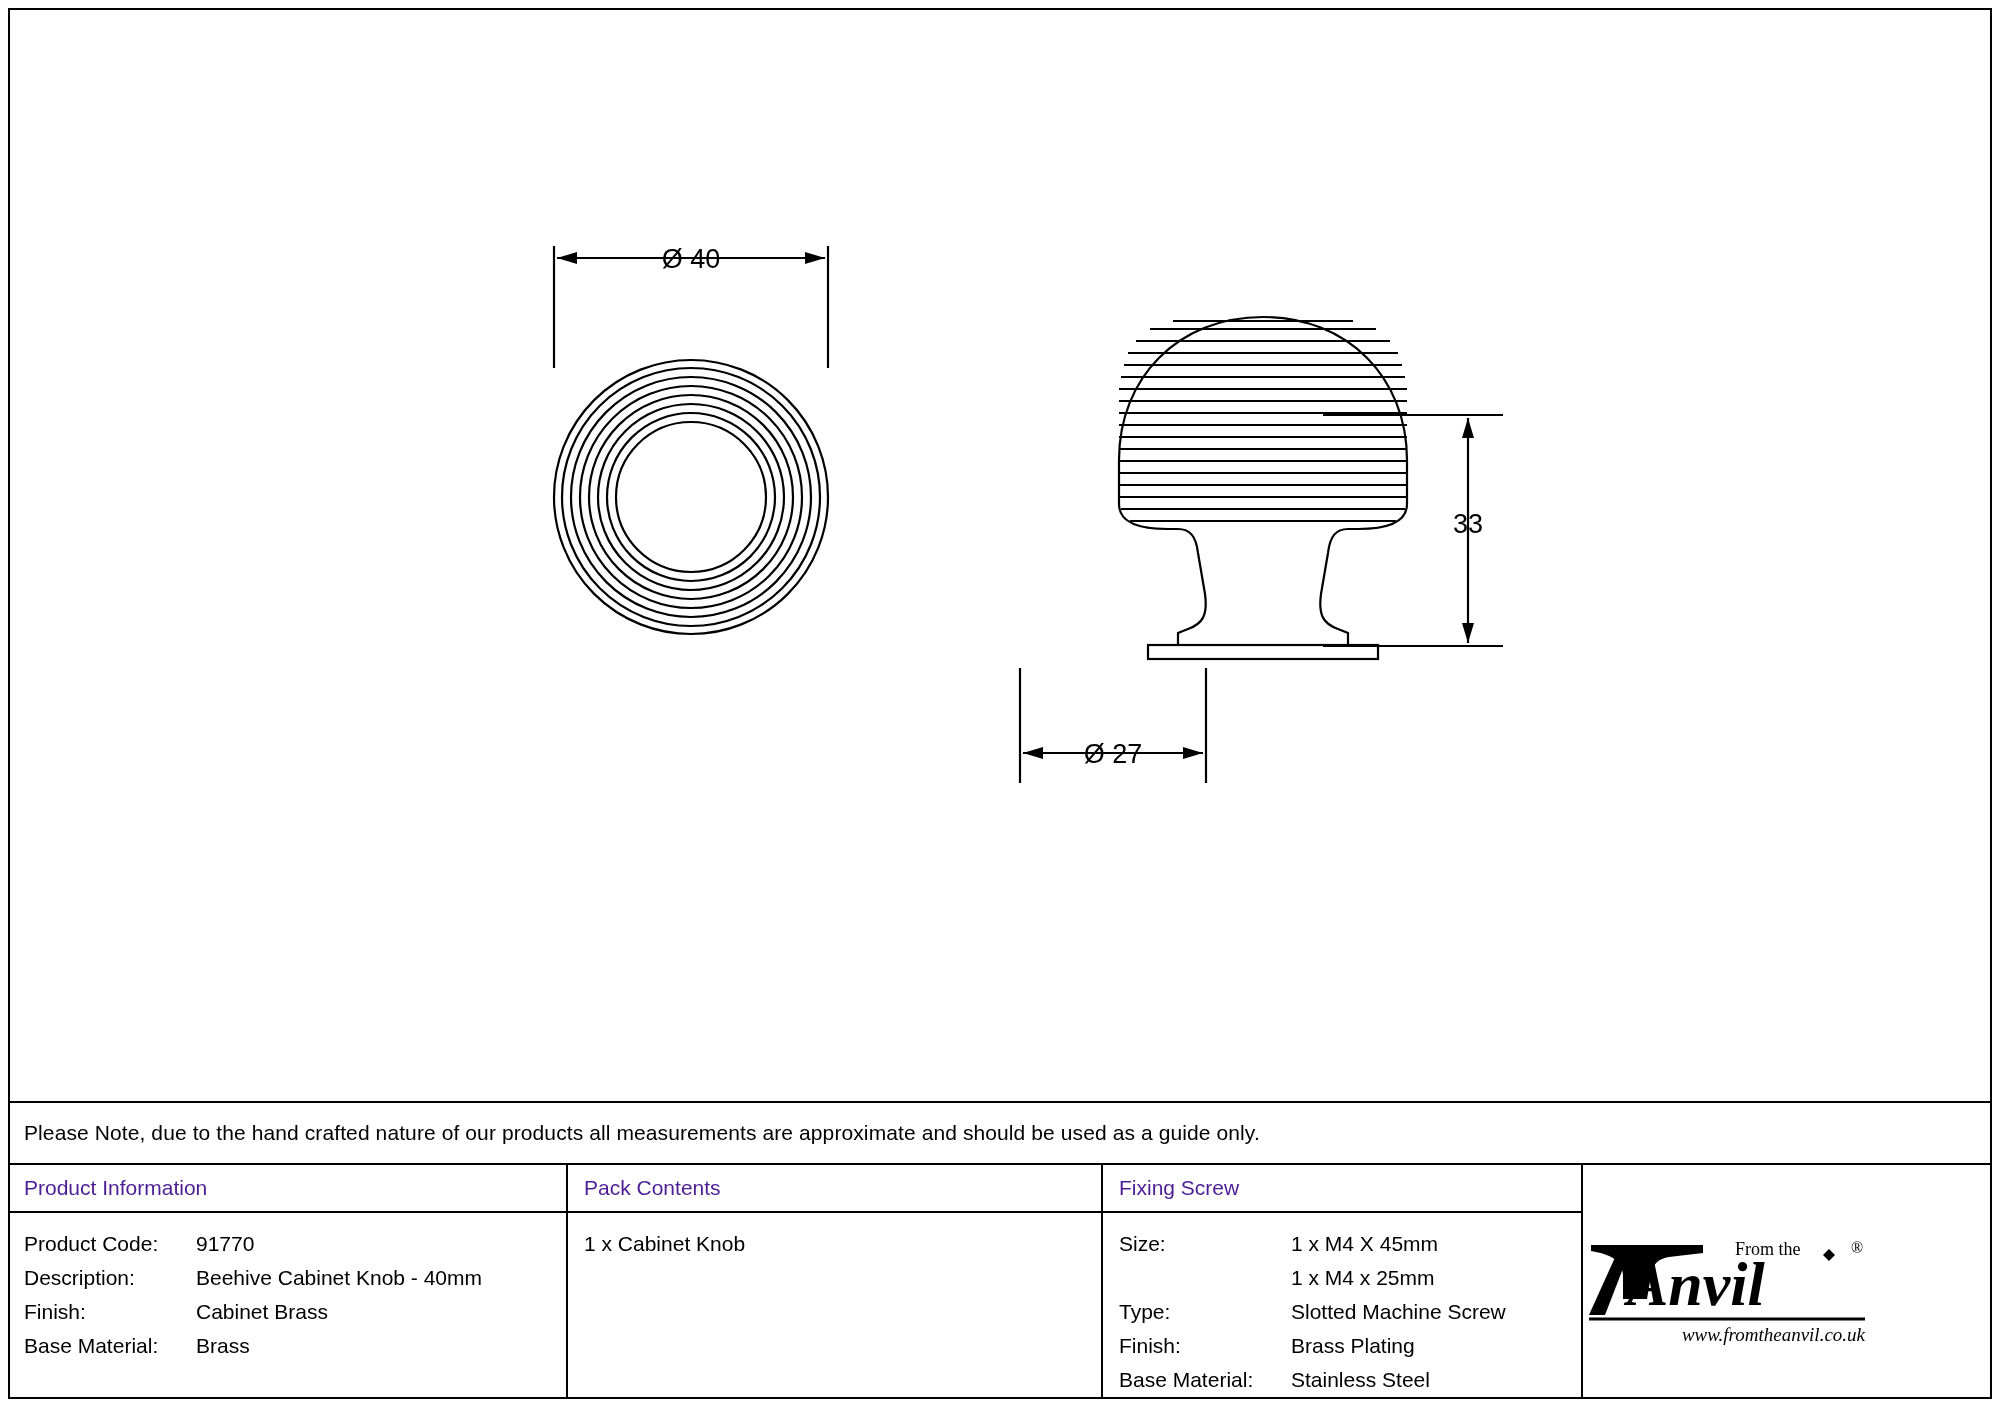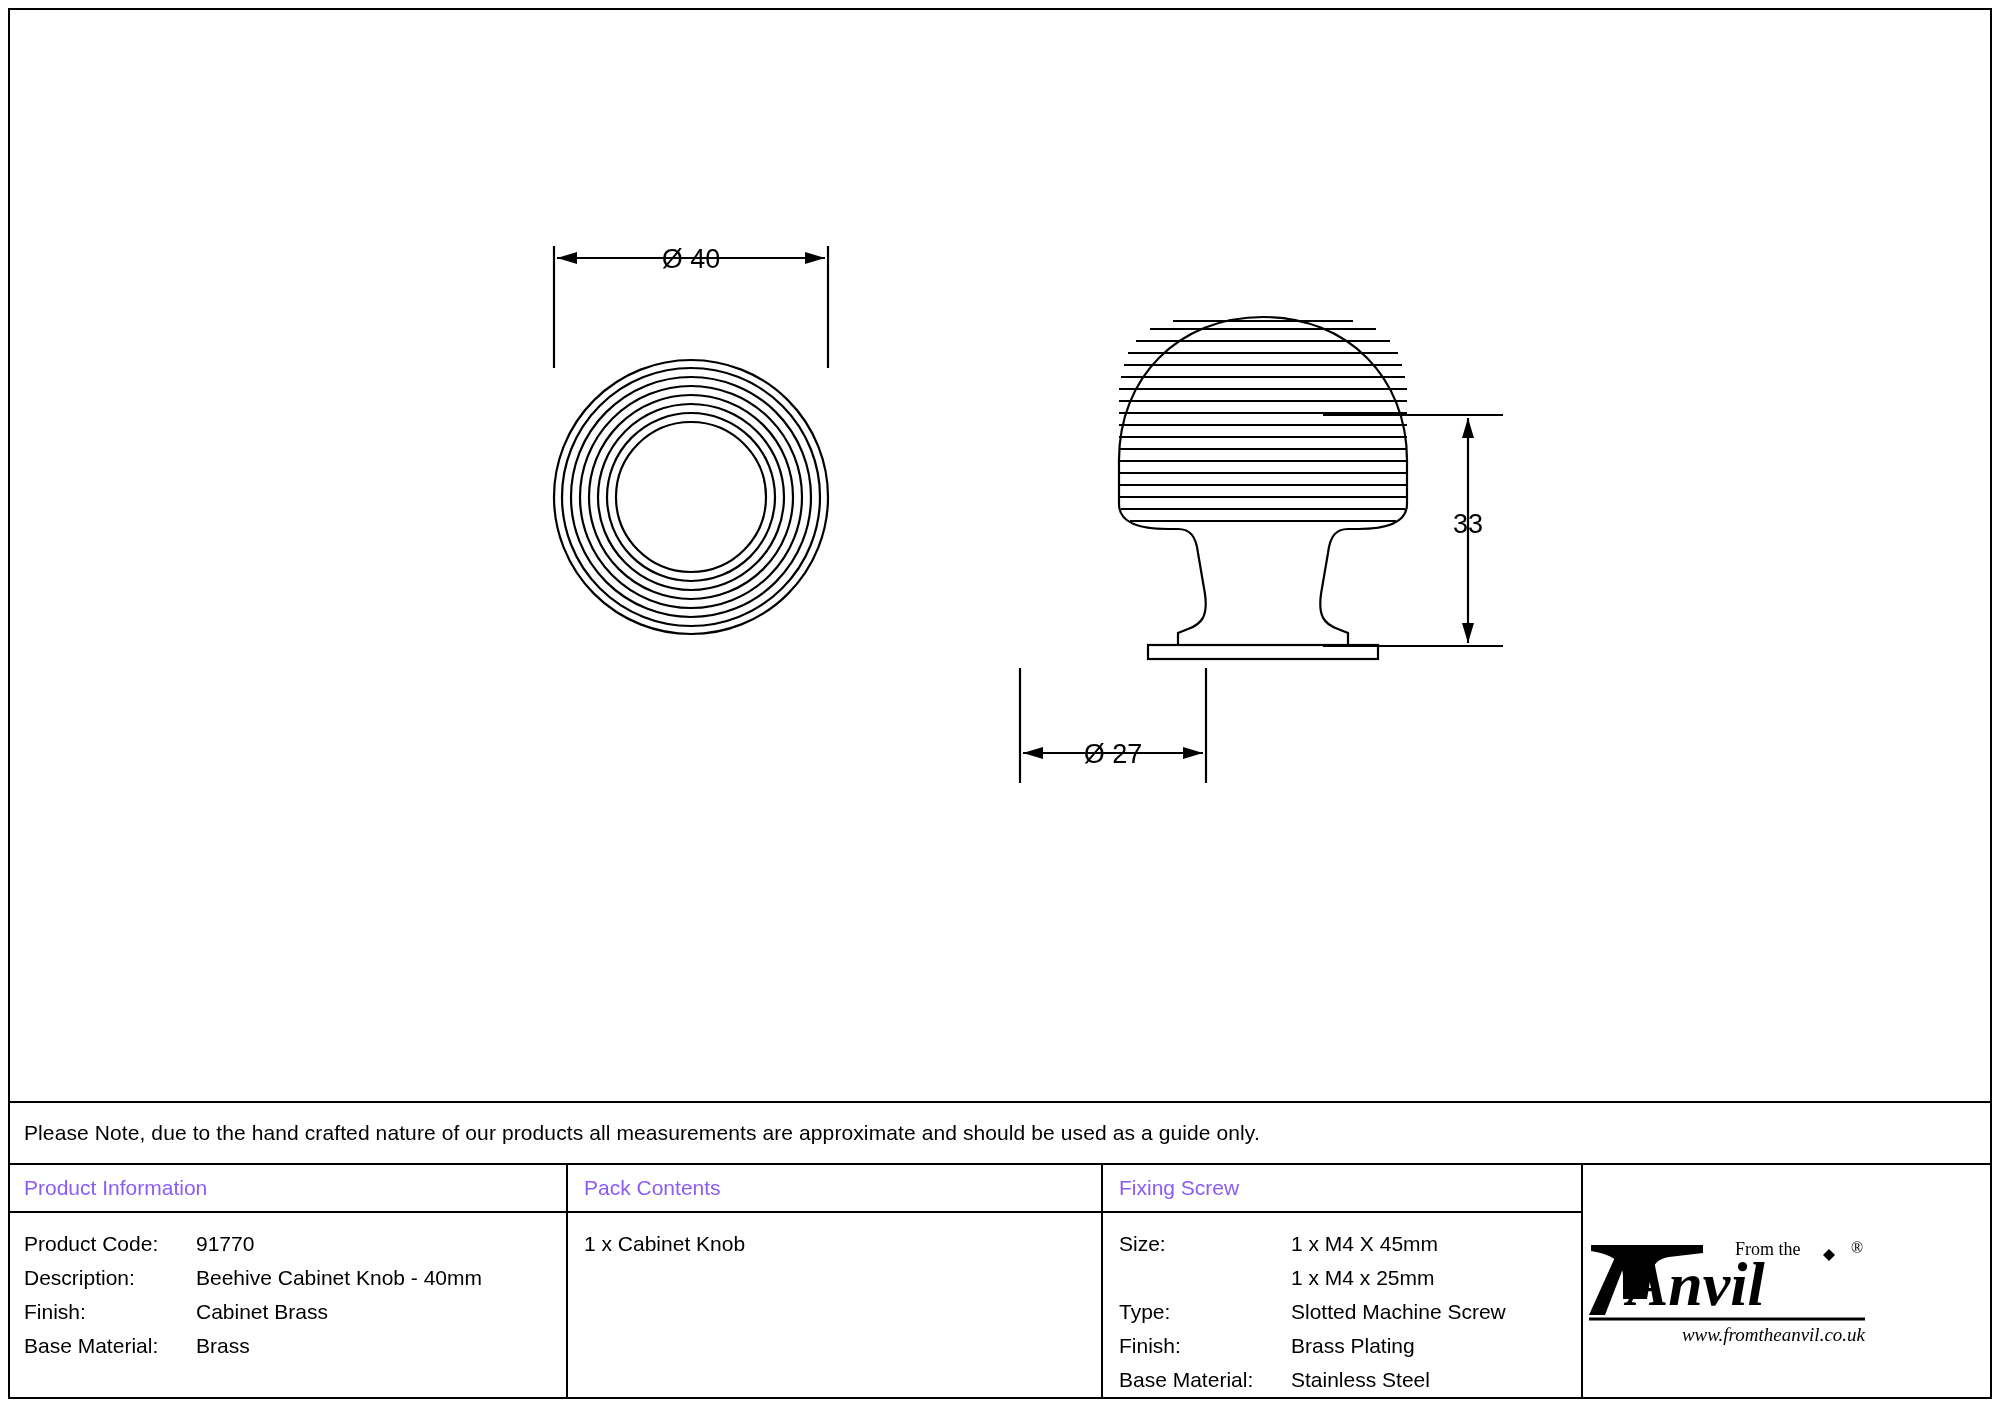--- a/index.html
+++ b/index.html
@@ -69,21 +69,21 @@
   .col-fixing  { width: 480px; }
   .col-logo    { width: 299px; }
 
   .col-head {
     height: 48px;
     border-bottom: 2px solid #000;
     display: flex;
     align-items: center;
     padding-left: 16px;
     font-size: 21px;
-    color: #8b5cf6;
+    color: #4c1d95;
   }
   .col-body {
     padding: 14px 5px 0 16px;
   }
   .kv-row {
     display: flex;
     font-size: 21px;
     line-height: 34px;
     color: #000;
     white-space: nowrap;

